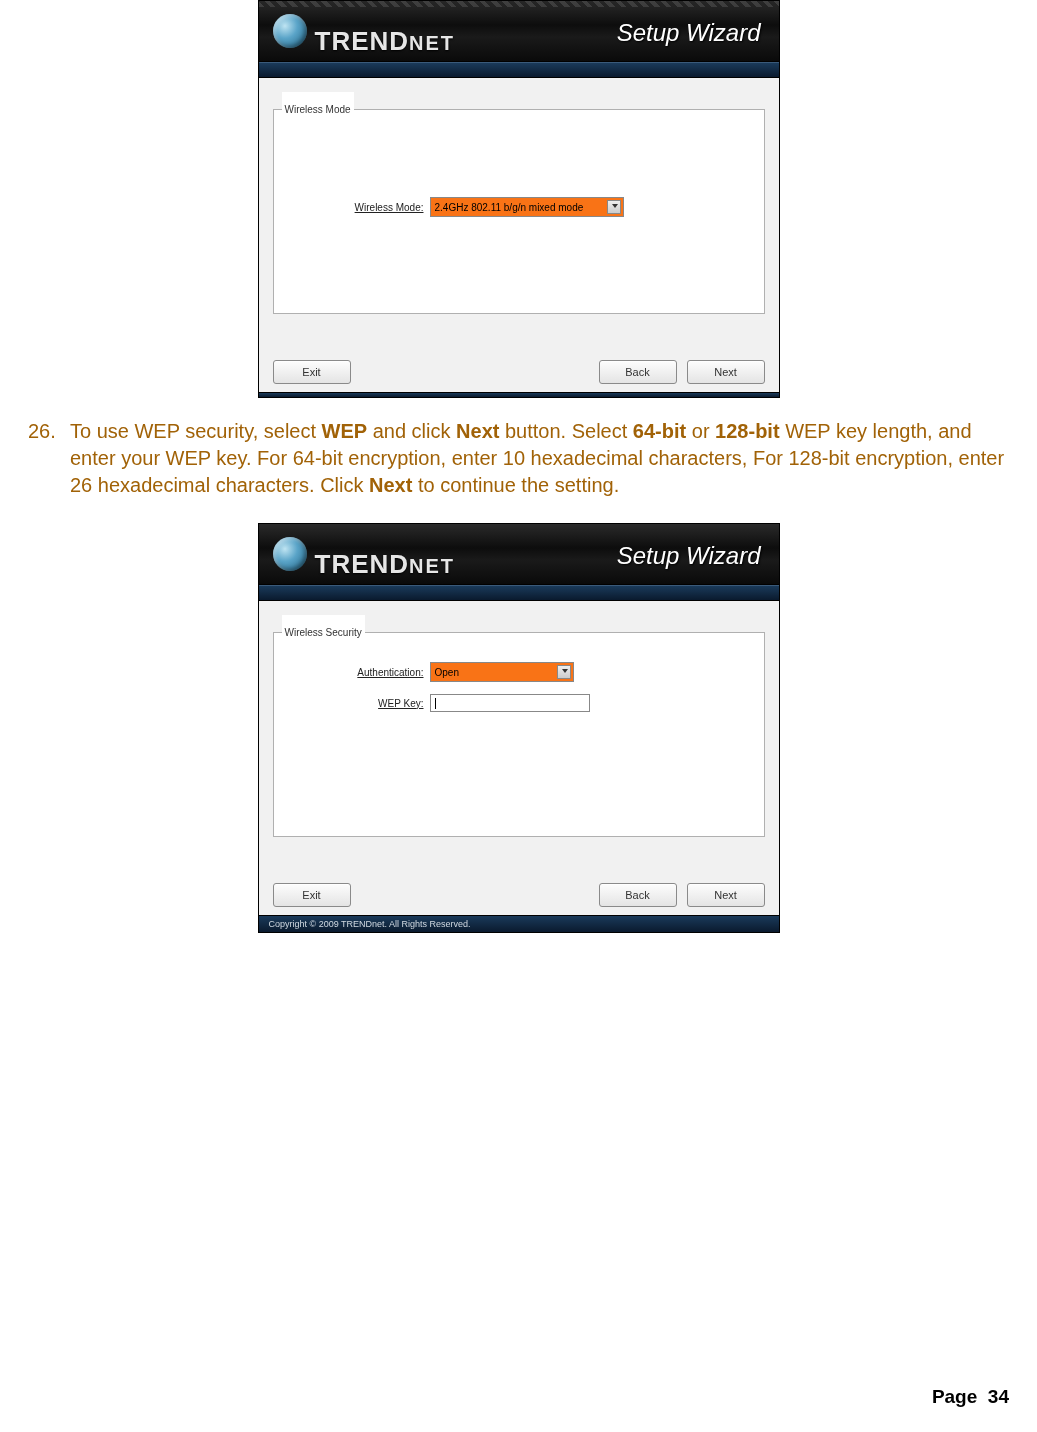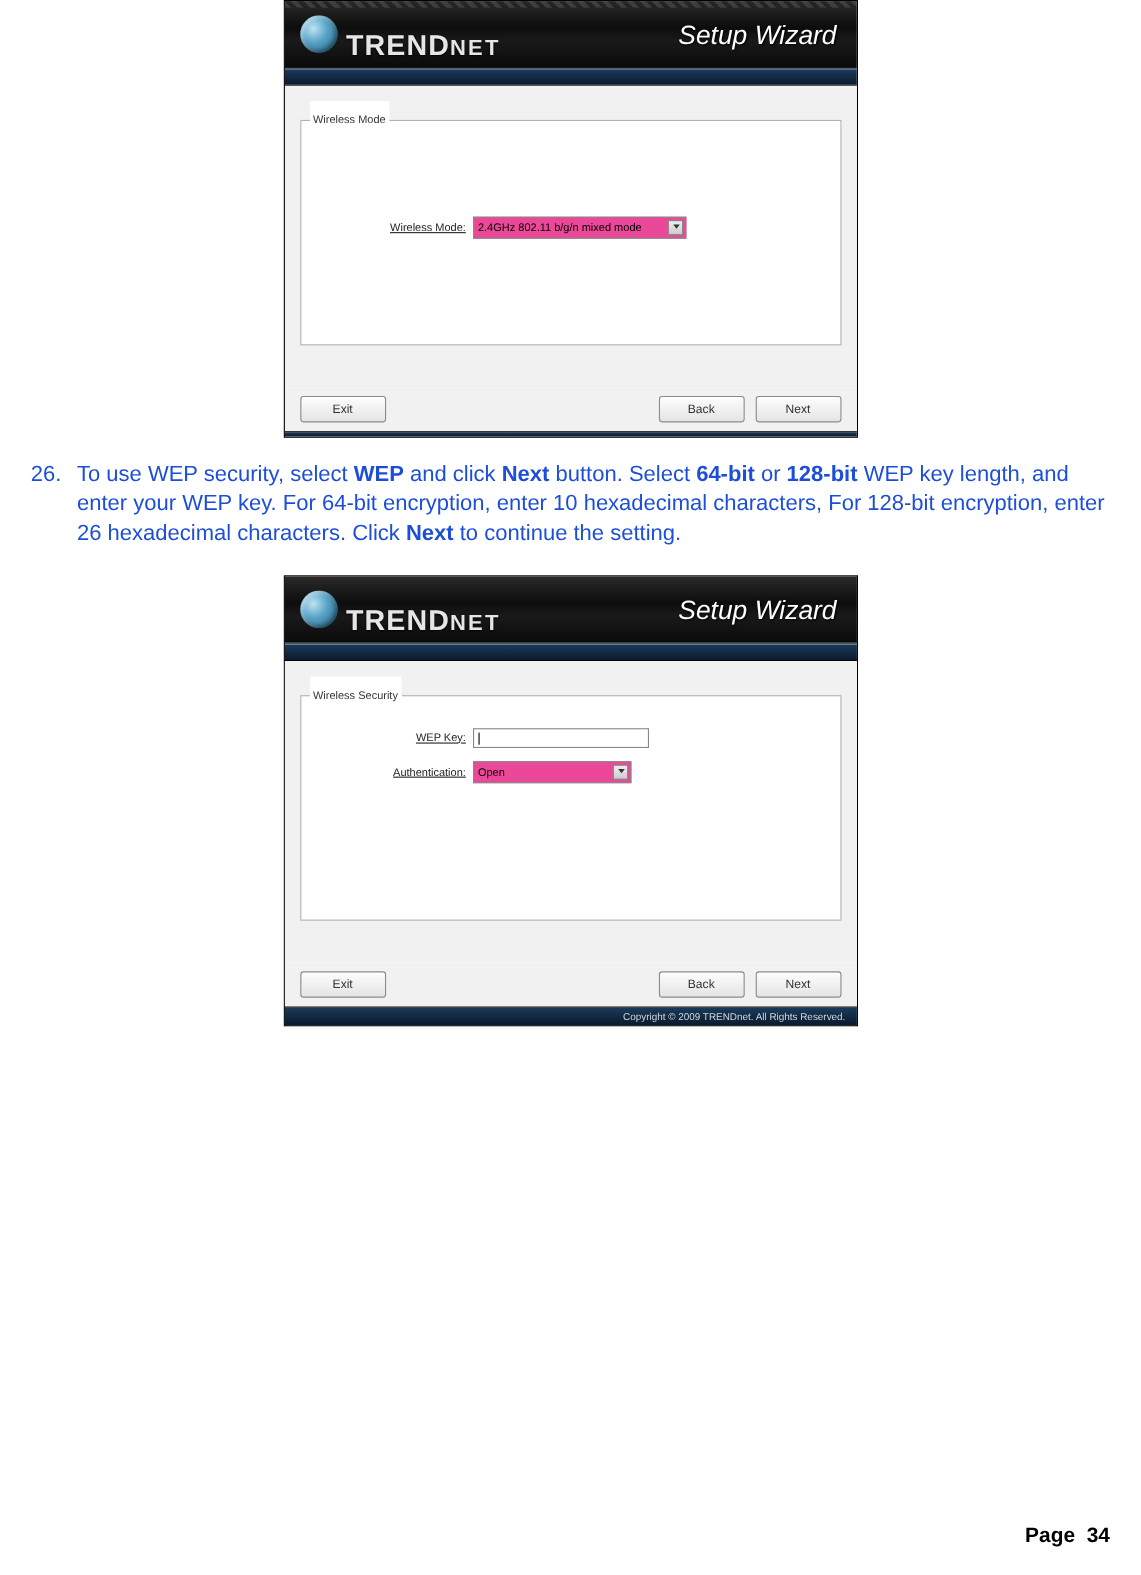--- a/index.html
+++ b/index.html
@@ -102,21 +102,21 @@
     text-align:right;
     font-size:10px;
     color:#222;
     margin-right:6px;
     text-decoration:underline;
   }
   .sel {
     font-size:10px;
     height:18px;
     border:1px solid #888;
-    background:#ec4899;
+    background:#f97316;
     padding:0 18px 0 4px;
     position:relative;
     display:inline-flex;
     align-items:center;
     min-width:150px;
   }
   .sel::after {
     content:"";
     position:absolute;
     right:2px;top:2px;
@@ -160,30 +160,29 @@
     align-items:center;
     justify-content:center;
     cursor:pointer;
     box-shadow:0 1px 0 #fff inset;
   }
   .spacer {flex:1;}
   .wizard-footer {
     background:linear-gradient(to bottom,#1a3a5a,#0a1a2e);
     color:#d0d8e0;
     font-size:9px;
-    text-align:right;
     padding:3px 10px;
     border-top:1px solid #000;
   }
   .instruction {
     display:flex;
     margin:20px 8px 24px 8px;
     font-size:20px;
     line-height:1.35;
-    color:#1d4ed8;
+    color:#a16207;
   }
   .instruction .num {
     width:42px;
     flex-shrink:0;
   }
   .instruction .txtblk {
     flex:1;
   }
   .page-num {
     position:absolute;
@@ -259,35 +258,35 @@
       </div>
       <div class="wiz-title">Setup Wizard</div>
     </div>
     <div class="divider-bar"></div>
     <div class="wizard-body">
       <fieldset class="group">
         <legend>Wireless Security</legend>
 
 
         <div class="form-row">
+          <div class="form-label">Authentication:</div>
+          <div class="sel" style="min-width:120px">
+            <span>Open</span>
+            <span class="arrow"></span>
+          </div>
+        </div>
+
+        <div class="form-row">
           <div class="form-label">WEP Key:</div>
           <div class="txt" style="min-width:150px">
             <span class="caret"></span>
               <span></span>
           </div>
         </div>
 
-        <div class="form-row">
-          <div class="form-label">Authentication:</div>
-          <div class="sel" style="min-width:120px">
-            <span>Open</span>
-            <span class="arrow"></span>
-          </div>
-        </div>
-
       </fieldset>
     </div>
     <div class="wizard-buttons">
       <div class="btn">
           <span>Exit</span>
         </div>
       <div class="spacer"></div>
       <div class="btn" style="margin-right:10px">
           <span>Back</span>
         </div>

